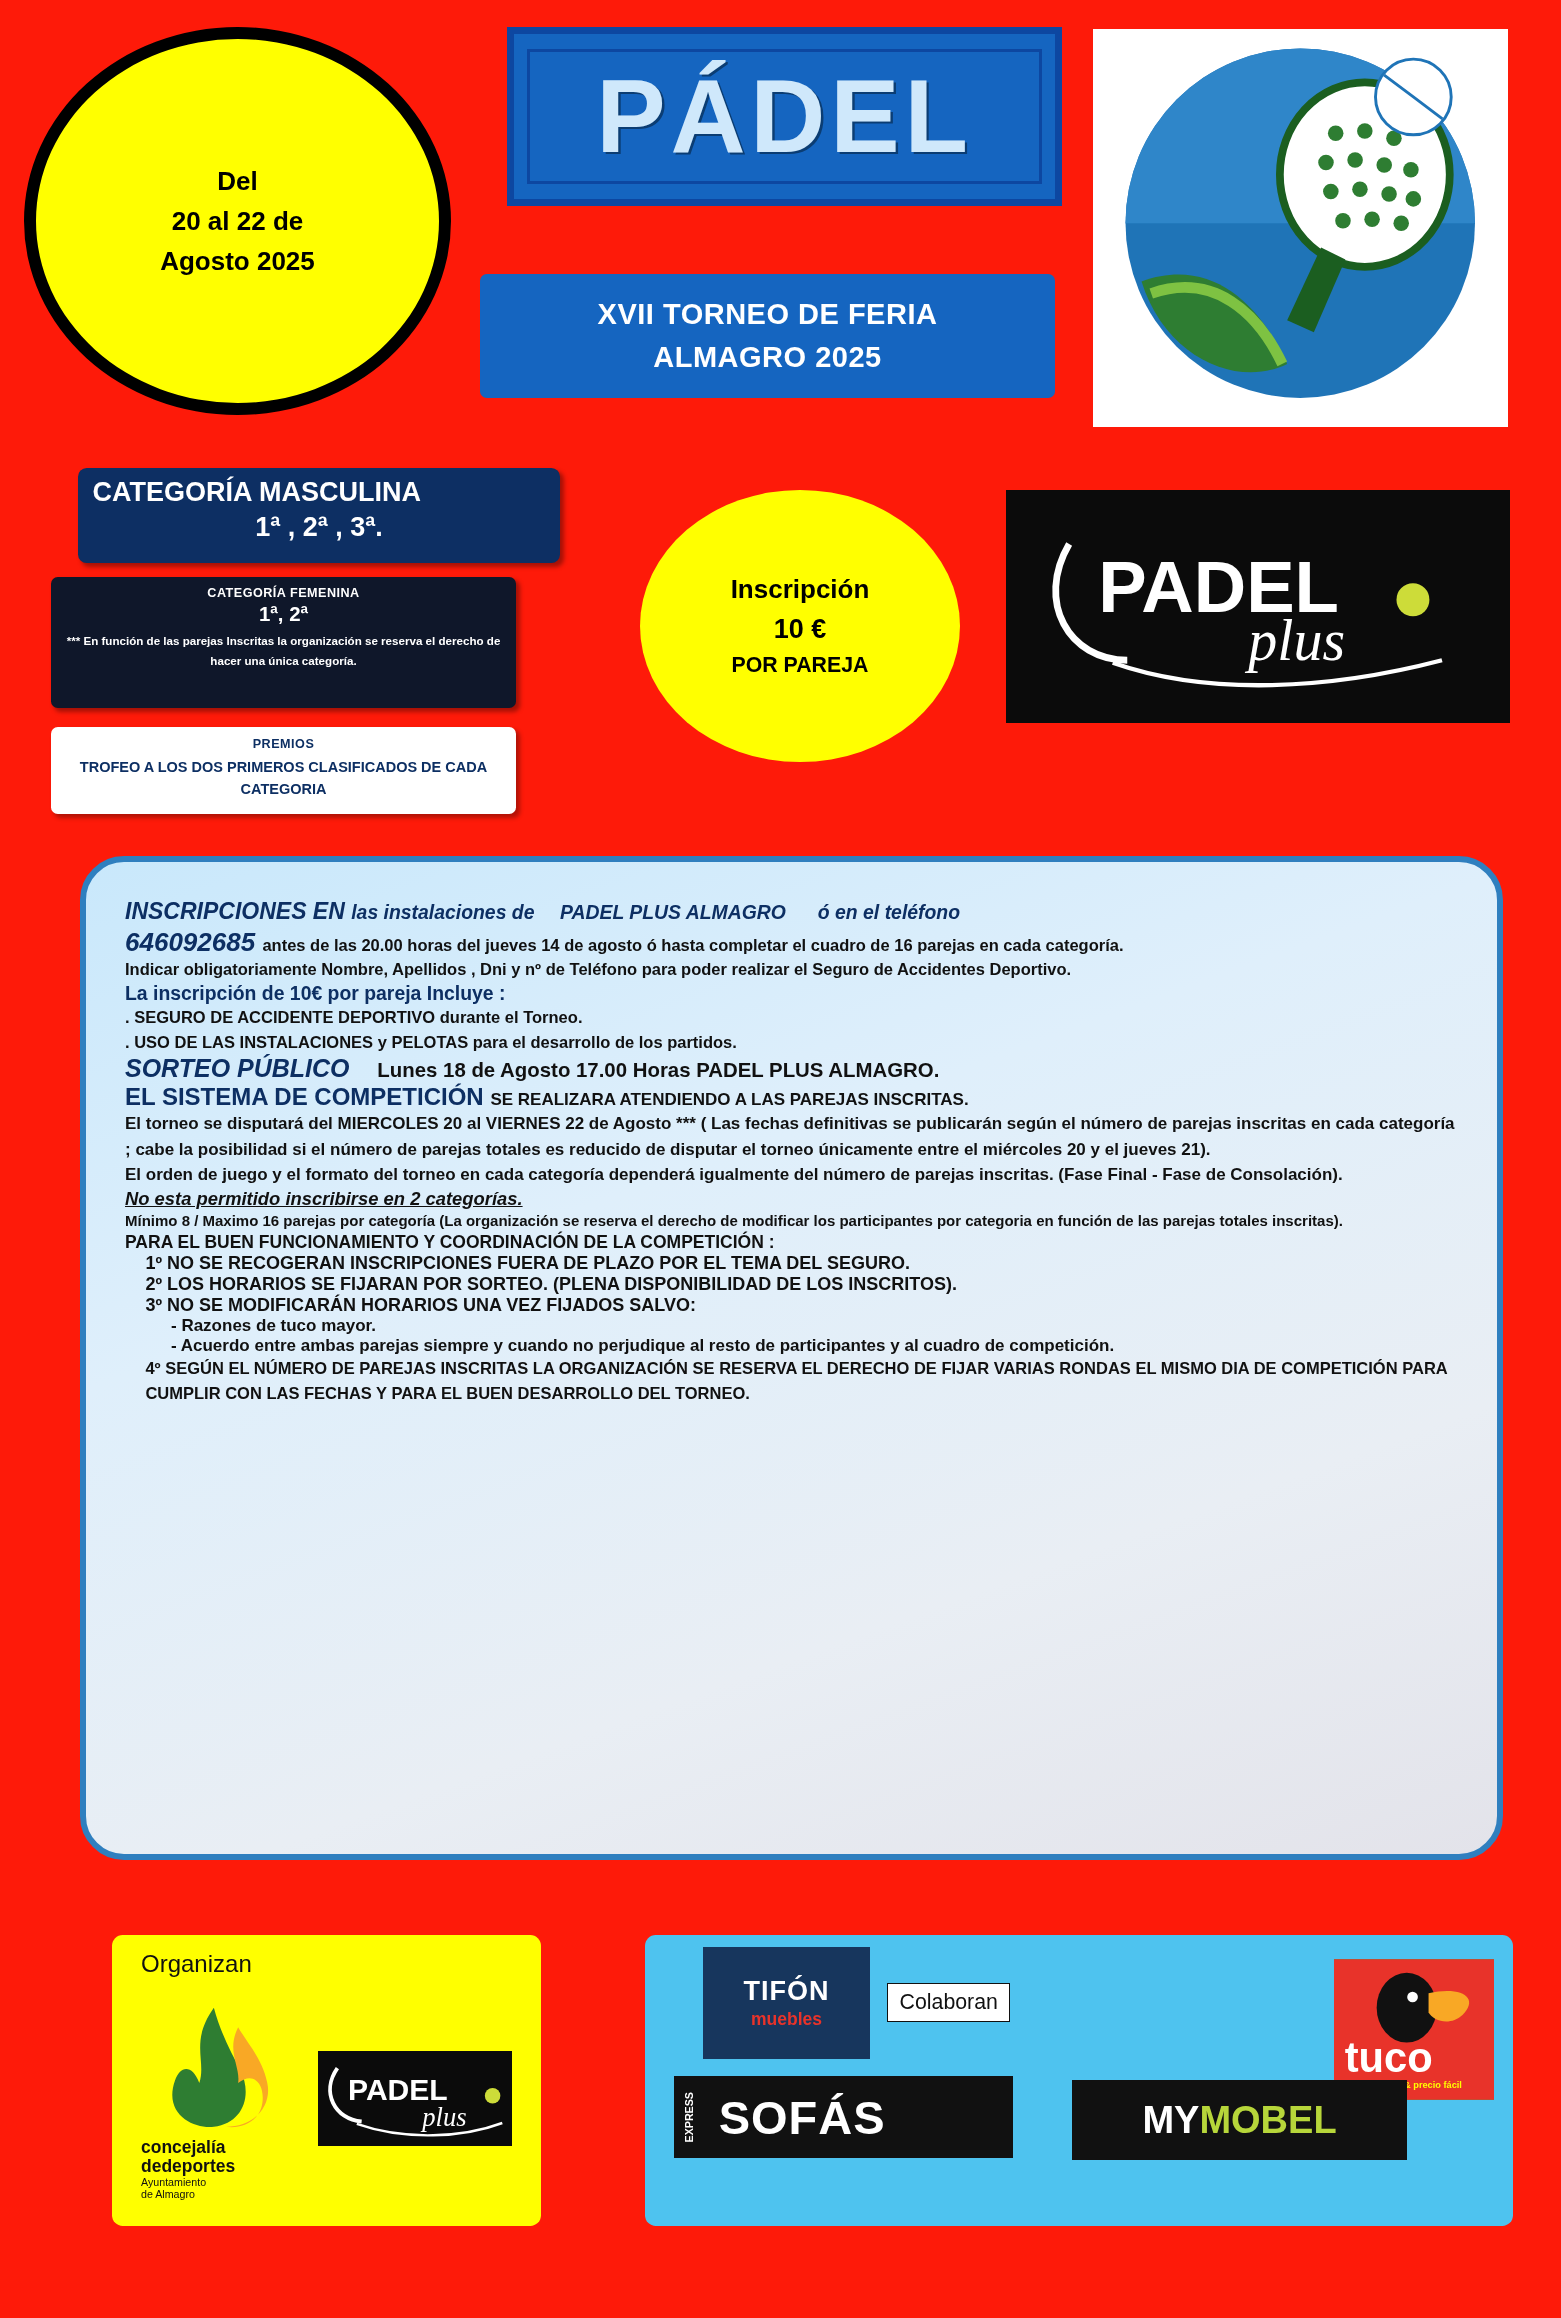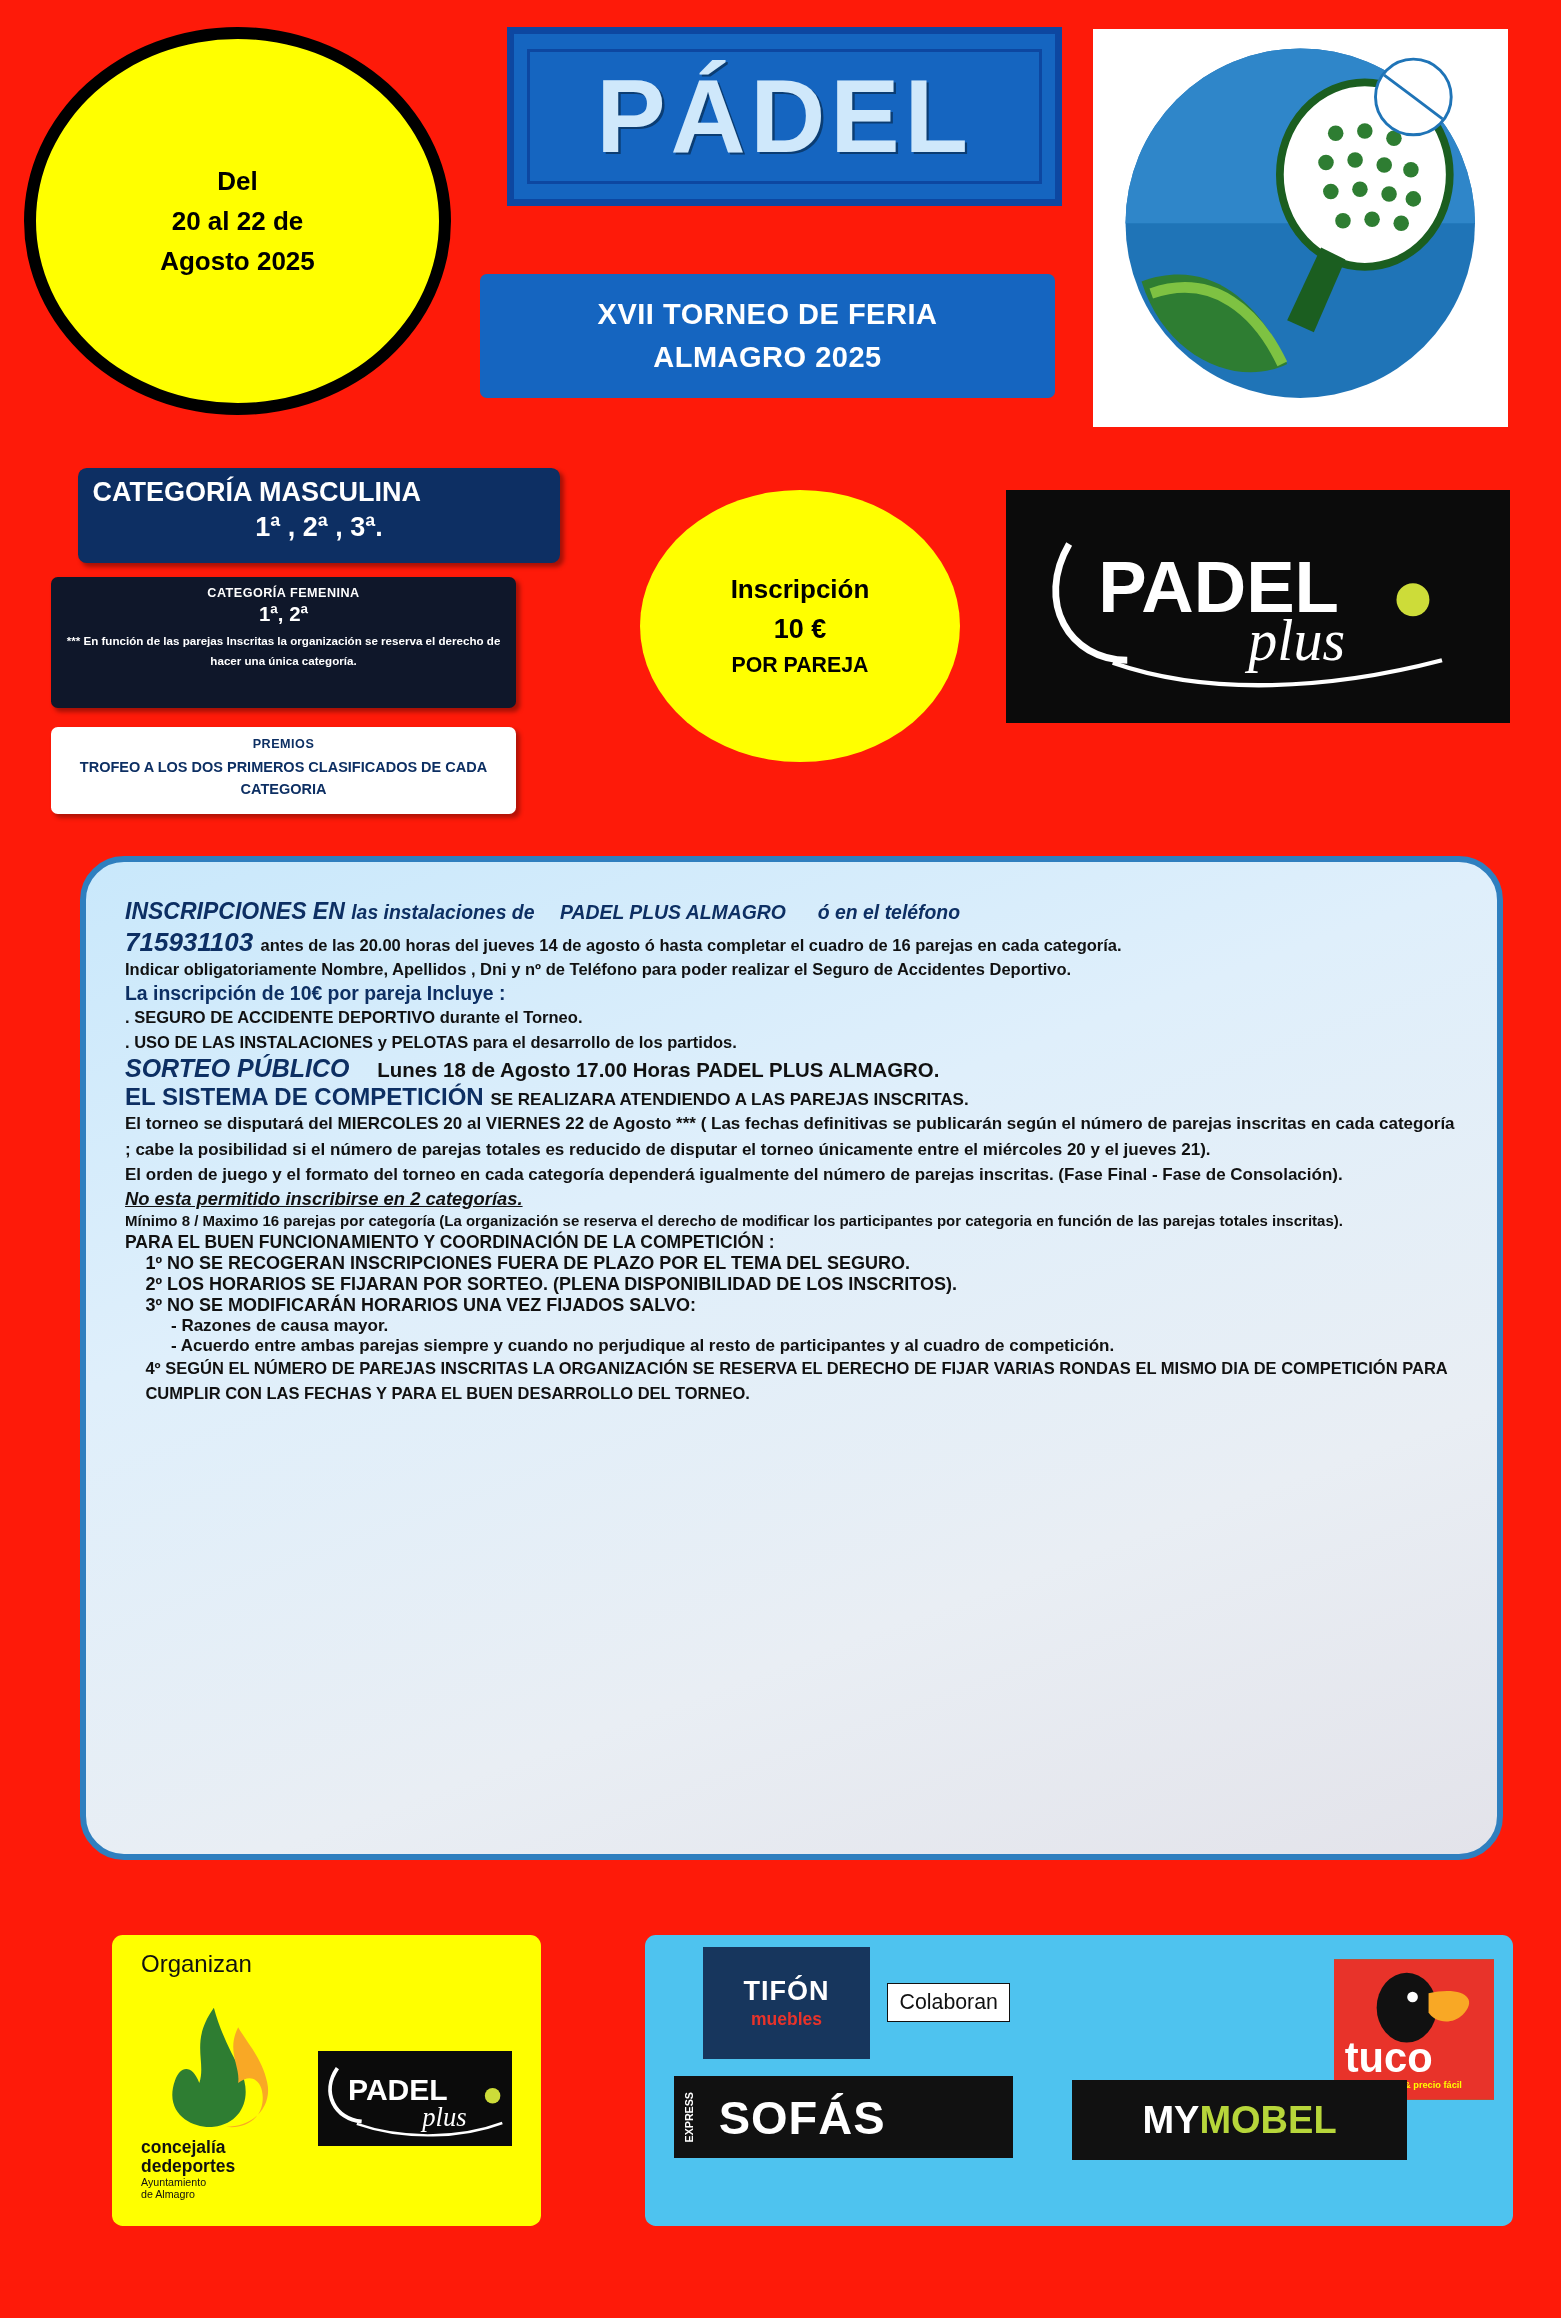--- a/index.html
+++ b/index.html
@@ -374,21 +374,21 @@
     <div class="mp">
       <p class="l-insc">
         <span>INSCRIPCIONES EN</span>
         <span class="normal">las instalaciones de</span>
         &nbsp;&nbsp;
         <span class="normal">PADEL PLUS ALMAGRO</span>
         &nbsp;&nbsp;&nbsp;
         <span class="normal">ó en el teléfono</span>
       </p>
       <p class="l-phone">
-        <span>715931103</span>
+        <span>646092685</span>
         <span class="after">antes de las 20.00 horas del jueves 14 de agosto ó hasta completar el cuadro de 16 parejas en cada categoría.</span>
       </p>
       <p class="l-small">Indicar obligatoriamente Nombre, Apellidos , Dni y nº de Teléfono para poder realizar el Seguro de Accidentes Deportivo.</p>
 
       <p class="l-includes">La inscripción de 10€ por pareja Incluye  :</p>
       <p class="l-bullet">. SEGURO DE ACCIDENTE DEPORTIVO durante el Torneo.</p>
       <p class="l-bullet">. USO DE LAS INSTALACIONES y PELOTAS para el desarrollo de los partidos.</p>
 
       <p class="l-sorteo">
         <span>SORTEO PÚBLICO</span>
@@ -402,21 +402,21 @@
       </p>
 
       <p class="para">El torneo se disputará del  MIERCOLES  20 al VIERNES 22 de Agosto *** ( Las fechas definitivas se publicarán según el número de parejas inscritas en cada categoría ; cabe la posibilidad si el número de parejas totales es reducido de disputar el torneo únicamente entre el miércoles 20 y el jueves 21).</p>
       <p class="para">El orden de juego y el formato del torneo en cada categoría dependerá igualmente del número de parejas inscritas. (Fase Final - Fase de Consolación).</p>
       <p class="l-under">No esta permitido inscribirse en 2 categorías.</p>
       <p class="l-min">Mínimo 8 / Maximo 16 parejas por categoría (La organización se reserva el derecho de modificar los participantes por categoria en función de las parejas totales inscritas).</p>
       <p class="l-para-buen">PARA EL BUEN FUNCIONAMIENTO Y COORDINACIÓN DE LA COMPETICIÓN :</p>
       <p class="l-rule">1º NO SE RECOGERAN INSCRIPCIONES FUERA DE PLAZO POR EL TEMA DEL SEGURO.</p>
       <p class="l-rule">2º LOS HORARIOS SE FIJARAN POR  SORTEO. (PLENA DISPONIBILIDAD DE LOS INSCRITOS).</p>
       <p class="l-rule">3º NO SE MODIFICARÁN HORARIOS UNA VEZ FIJADOS SALVO:</p>
-      <p class="l-sub">- Razones de causa mayor.</p>
+      <p class="l-sub">- Razones de tuco mayor.</p>
       <p class="l-sub">- Acuerdo entre ambas parejas siempre y cuando no perjudique al resto de participantes  y al cuadro de competición.</p>
       <p class="l-rule4">4º SEGÚN EL NÚMERO DE PAREJAS INSCRITAS LA ORGANIZACIÓN SE RESERVA EL DERECHO DE FIJAR VARIAS RONDAS EL MISMO DIA DE COMPETICIÓN PARA CUMPLIR CON LAS FECHAS Y PARA EL BUEN DESARROLLO DEL TORNEO.</p>
     </div>
   </div>
 
   <div class="organizan-box">
     <div class="organizan-label">Organizan</div>
     <div class="conc-logo">
       <svg width="170" height="204" viewBox="0 0 350 420">
         <path d="M150 20 C 100 90 135 130 120 175 C 105 135 80 140 70 170 C 45 240 110 270 150 265 C 210 258 230 200 205 150 C 185 110 165 75 150 20 Z" fill="#2e7d32"></path>

